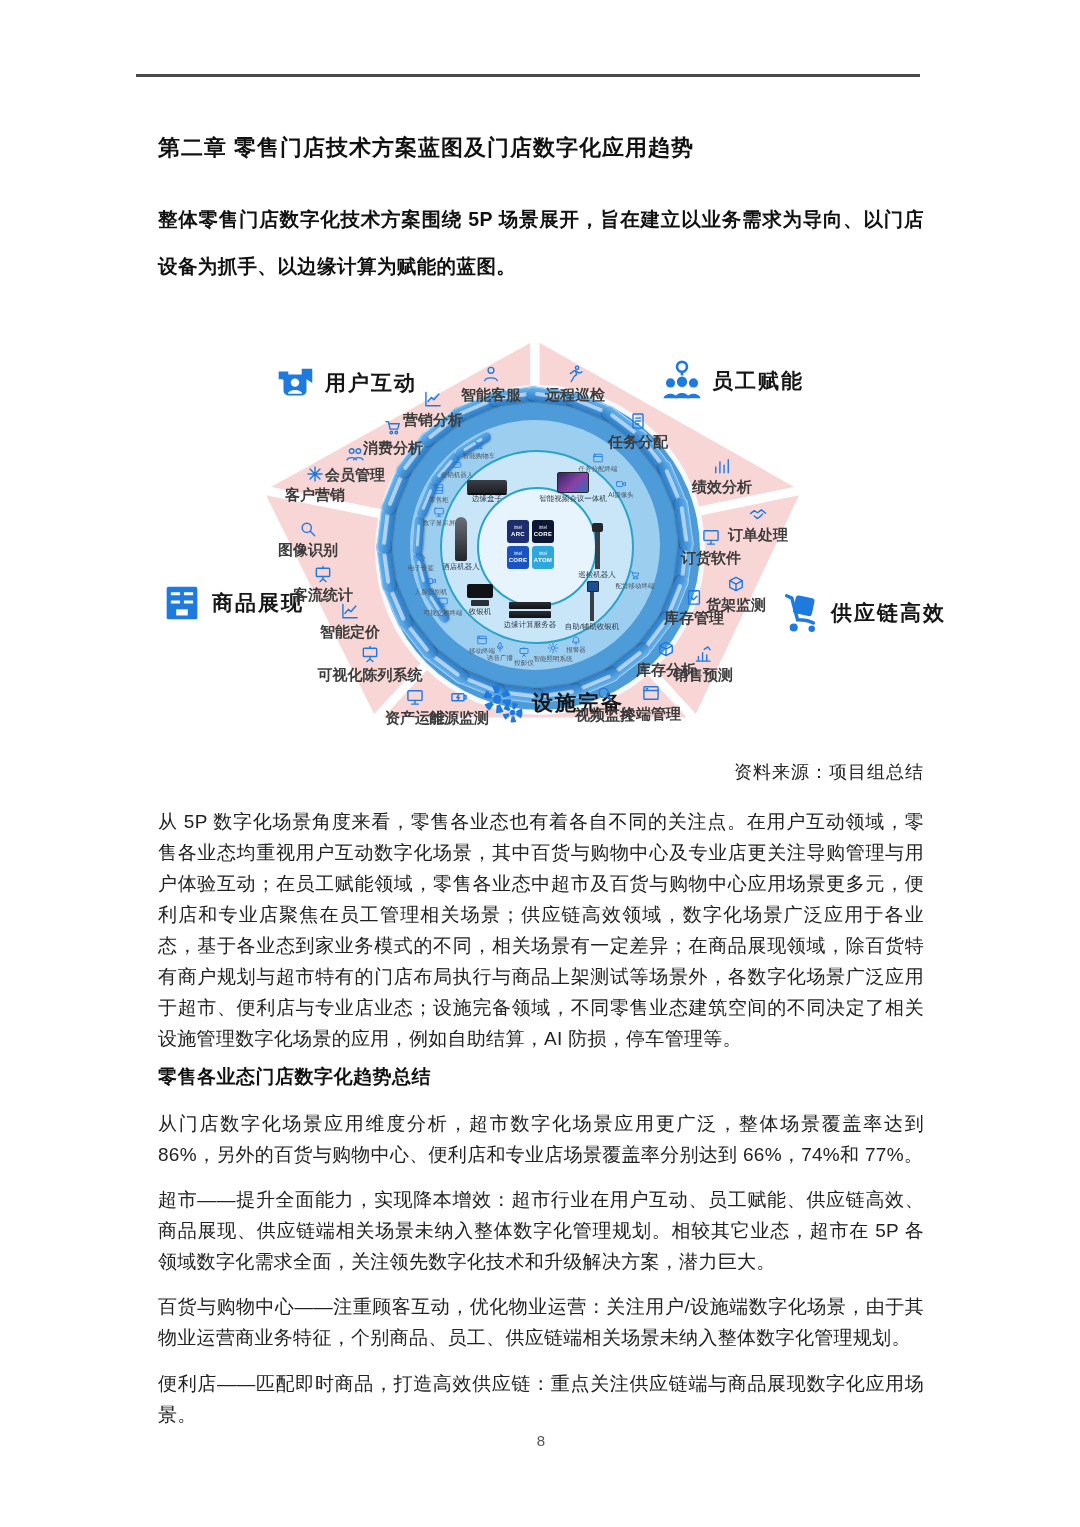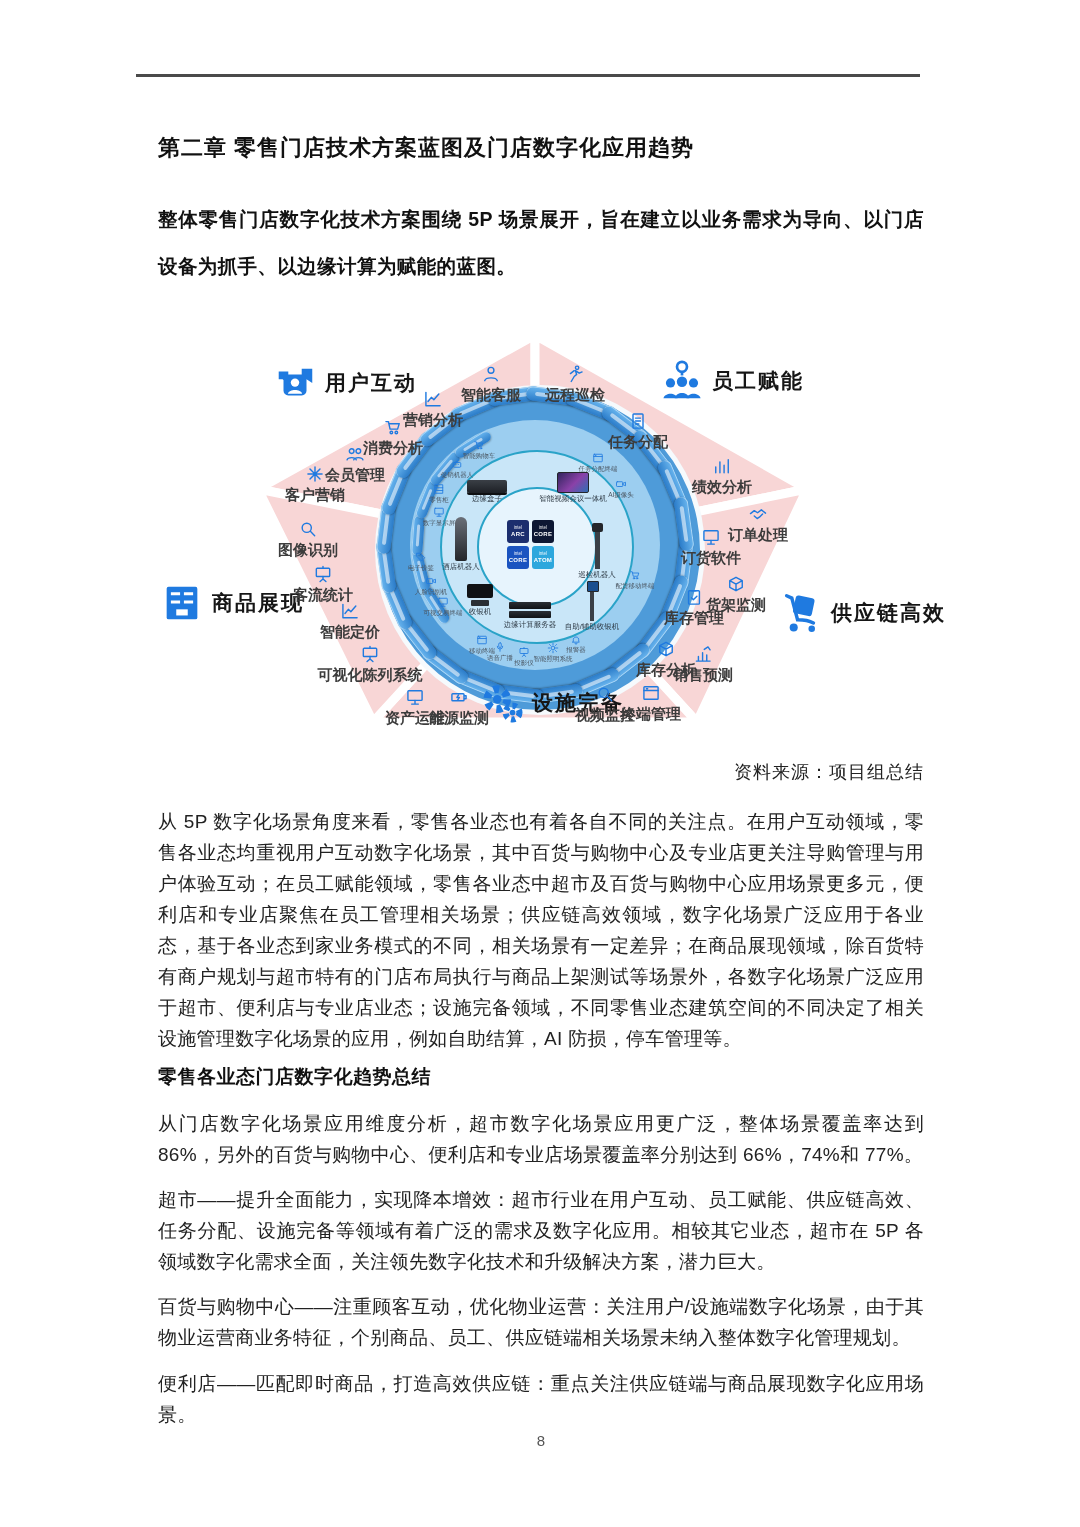--- a/index.html
+++ b/index.html
@@ -534,17 +534,17 @@
           <div class="cb">intel</div>
           <div class="cn">ATOM</div>
         </div>
       </div>
     </div>
 
   <div id="source-note" class="abs">资料来源：项目组总结</div>
   <div id="par1" class="abs body-par">从 5P 数字化场景角度来看，零售各业态也有着各自不同的关注点。在用户互动领域，零售各业态均重视用户互动数字化场景，其中百货与购物中心及专业店更关注导购管理与用户体验互动；在员工赋能领域，零售各业态中超市及百货与购物中心应用场景更多元，便利店和专业店聚焦在员工管理相关场景；供应链高效领域，数字化场景广泛应用于各业态，基于各业态到家业务模式的不同，相关场景有一定差异；在商品展现领域，除百货特有商户规划与超市特有的门店布局执行与商品上架测试等场景外，各数字化场景广泛应用于超市、便利店与专业店业态；设施完备领域，不同零售业态建筑空间的不同决定了相关设施管理数字化场景的应用，例如自助结算，AI 防损，停车管理等。</div>
   <div id="subheading" class="abs">零售各业态门店数字化趋势总结</div>
   <div id="par2" class="abs body-par">从门店数字化场景应用维度分析，超市数字化场景应用更广泛，整体场景覆盖率达到 86%，另外的百货与购物中心、便利店和专业店场景覆盖率分别达到 66%，74%和 77%。</div>
-  <div id="par3" class="abs body-par">超市——提升全面能力，实现降本增效：超市行业在用户互动、员工赋能、供应链高效、任务分配、设施完备等领域有着广泛的需求及数字化应用。相较其它业态，超市在 5P 各领域数字化需求全面，关注领先数字化技术和升级解决方案，潜力巨大。</div>
+  <div id="par3" class="abs body-par">超市——提升全面能力，实现降本增效：超市行业在用户互动、员工赋能、供应链高效、商品展现、供应链端相关场景未纳入整体数字化管理规划。相较其它业态，超市在 5P 各领域数字化需求全面，关注领先数字化技术和升级解决方案，潜力巨大。</div>
   <div id="par5" class="abs body-par">便利店——匹配即时商品，打造高效供应链：重点关注供应链端与商品展现数字化应用场景。</div>
   <div id="par4" class="abs body-par">百货与购物中心——注重顾客互动，优化物业运营：关注用户/设施端数字化场景，由于其物业运营商业务特征，个别商品、员工、供应链端相关场景未纳入整体数字化管理规划。</div>
   <div id="page-number" class="abs">8</div>
 </div>
 
 </body></html>

